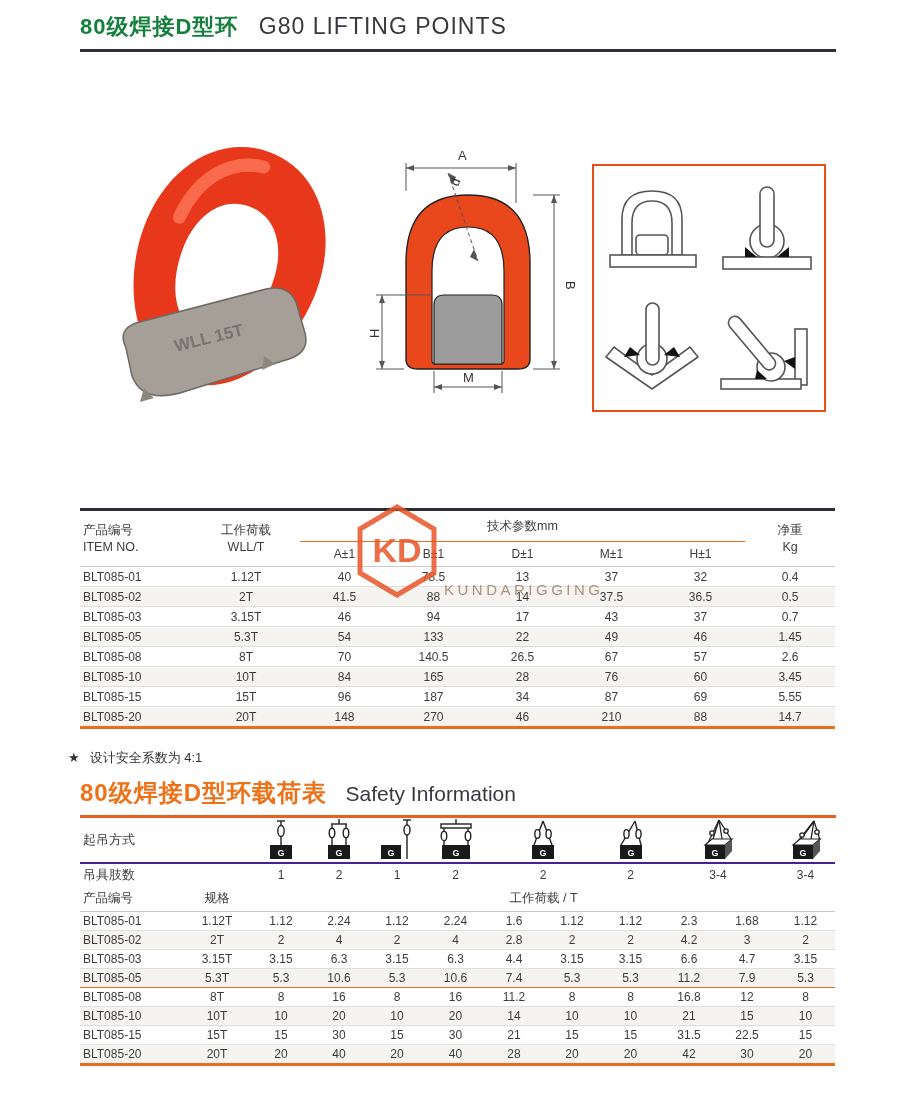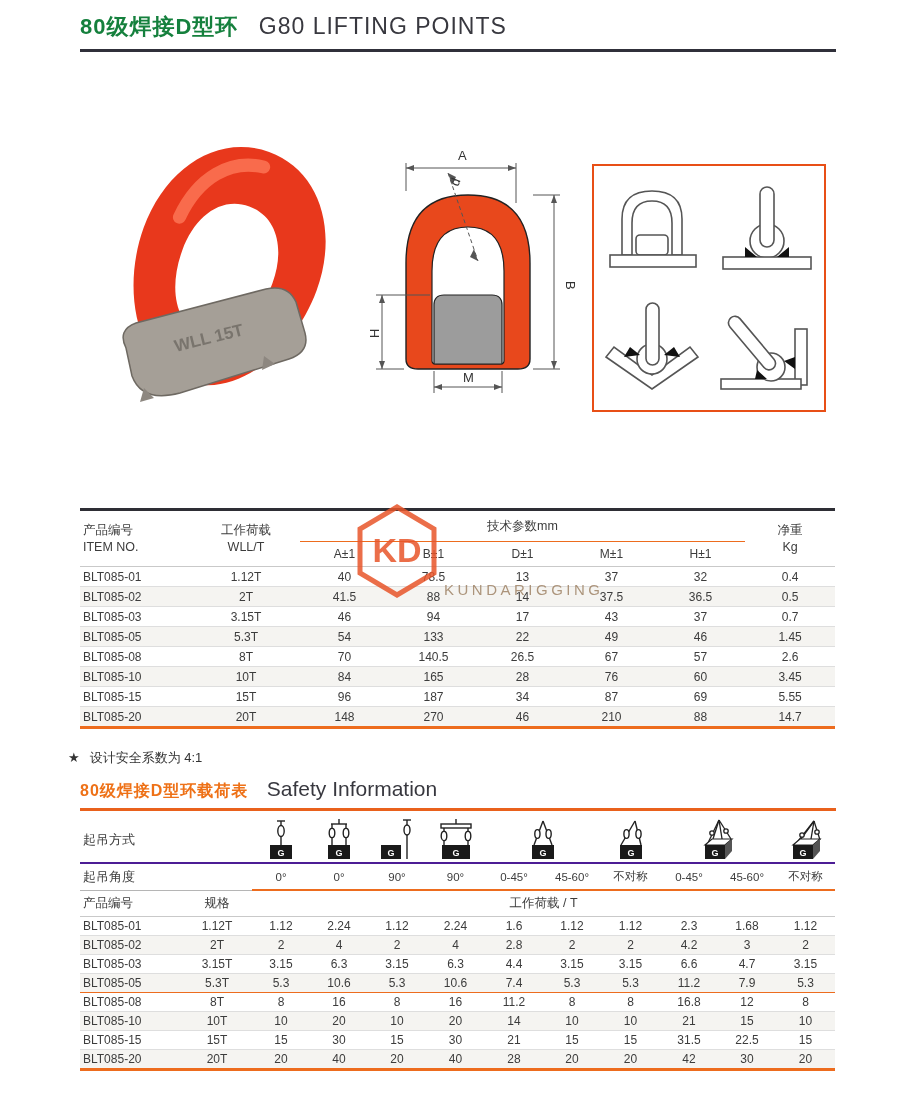--- a/index.html
+++ b/index.html
@@ -38,21 +38,21 @@
   #spec-table .h2 th{height:24px;border-bottom:1px solid #c9c9c9;}
   #spec-table tbody td{height:19px;border-bottom:1px solid #dedede;}
   #spec-table tbody td:first-child{text-align:left;padding-left:3px;}
 
   
   .note{position:absolute;left:68px;top:729px;font-size:13px;color:#333;margin-top:20px;}
   .note .star{margin-right:10px;font-size:13px;}
 
   
   .hdr2{position:absolute;left:80px;top:777px;width:756px;border-bottom:3px solid #e9611c;padding-bottom:6px;white-space:nowrap;}
-  .hdr2 .cn{color:#ee7117;font-size:16px;font-weight:bold;letter-spacing:1px;}
+  .hdr2 .cn{color:#ee7117;font-size:24px;font-weight:bold;letter-spacing:1px;}
   .hdr2 .en{color:#38383f;font-size:21px;margin-left:14px;}
 
   
   #load-table{position:absolute;left:80px;top:818px;border-bottom:3px solid #ed6c1e;}
   #load-table .lbl{text-align:left;padding-left:3px;font-size:13px;}
   #load-table .r-icons th,#load-table .r-icons td{height:44px;border-bottom:2px solid #4c1d95;}
   #load-table .r-legs th,#load-table .r-legs td{height:22px;}
   #load-table .r-angle td{height:25px;border-bottom:2px solid #ed6c1e;font-size:11.5px;}
   #load-table .r-angle th{border-bottom:1px solid #b5b5b5;}
   #load-table .r-head th{height:25px;border-bottom:1px solid #c9c9c9;font-size:12.5px;}
@@ -422,32 +422,30 @@
                 <circle cx="16" cy="17" r="2.2" fill="#fff"></circle>
                 <circle cx="31" cy="14" r="2.2" fill="#fff"></circle>
               </g>
             <polygon points="7,27 27,27 34,21 14,21" fill="#fff" stroke="#222" stroke-width="1.2"></polygon>
             <polygon points="27,27 34,21 34,33 27,41" fill="#555"></polygon>
             <rect x="7" y="27" width="20" height="14" fill="#1a1a1a"></rect>
               <text x="17" y="38" text-anchor="middle" font-size="9" font-weight="bold" fill="#fff">G</text>
           </svg>
         </td>
       </tr>
-      <tr class="r-angle">
-        <th class="lbl" colspan="2">起吊角度</th>
-        <td>0°</td>
-        <td>0°</td>
-        <td>90°</td>
-        <td>90°</td>
-        <td>0-45°</td>
-        <td>45-60°</td>
-        <td>不对称</td>
-        <td>0-45°</td>
-        <td>45-60°</td>
-        <td>不对称</td>
+      <tr class="r-legs">
+        <th class="lbl" colspan="2">吊具肢数</th>
+        <td>1</td>
+        <td>2</td>
+        <td>1</td>
+        <td>2</td>
+        <td colspan="2">2</td>
+        <td>2</td>
+        <td colspan="2">3-4</td>
+        <td>3-4</td>
       </tr>
       <tr class="r-head">
         <th>产品编号</th>
         <th>规格</th>
         <th colspan="10">工作荷载 / T</th>
       </tr>
     </thead>
     <tbody>
         <tr>
           <td>BLT085-01</td>

